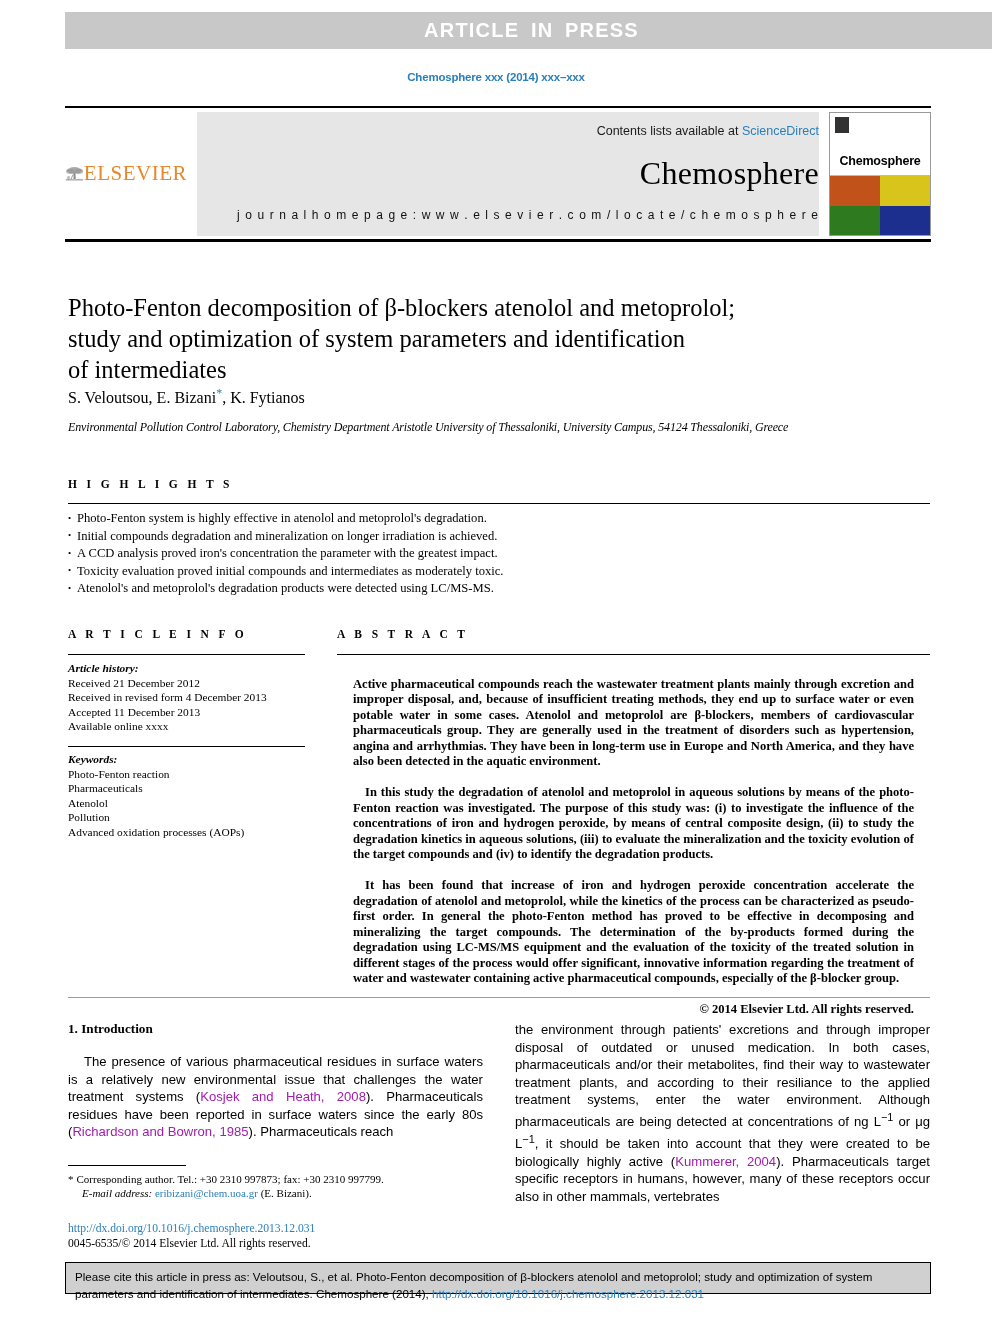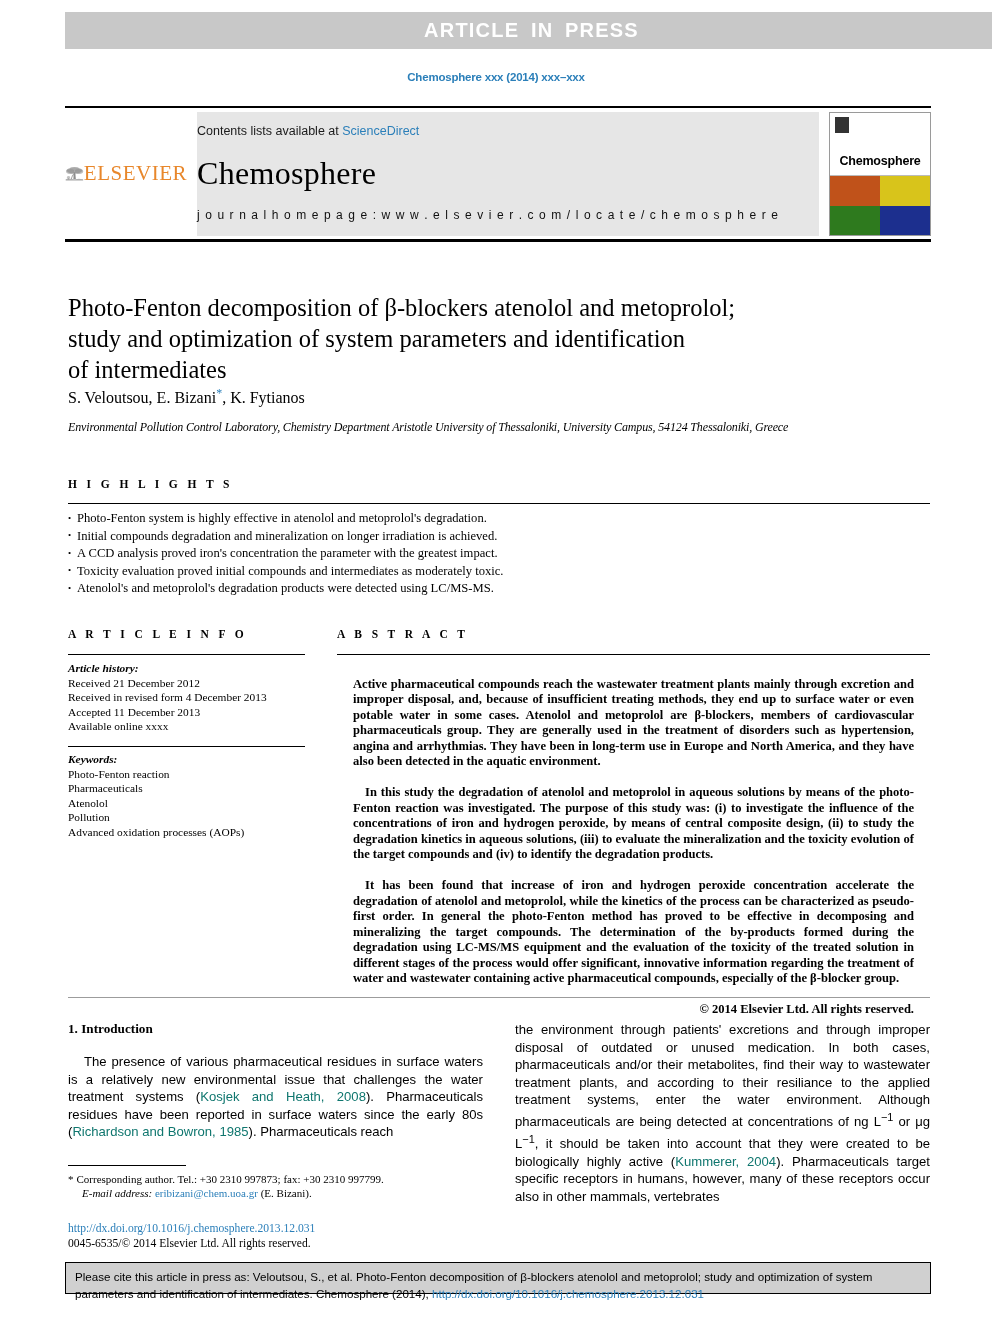--- a/index.html
+++ b/index.html
@@ -96,21 +96,21 @@
     line-height: 1;
     padding-bottom: 2px;
   }
   .sd-box {
     flex: 1 1 auto;
     background: #e6e6e6;
     margin: 0 10px 0 10px;
     position: relative;
     display: flex;
     flex-direction: column;
-    align-items: flex-start;
+    align-items: flex-end;
     justify-content: space-between;
     padding: 12px 0 14px 0;
     box-sizing: border-box;
   }
   .sd-contents {
     font-family: "Liberation Sans", sans-serif;
     font-size: 12.5px;
     color: #1a1a1a;
   }
   .sd-contents a {
@@ -328,21 +328,21 @@
   }
   .body-p {
     font-family: Liberation Sans, sans-serif;
     font-size: 13.1px;
     line-height: 17.6px;
     text-align: justify;
     margin: 0;
     text-indent: 16px;
   }
   .body-p.noind { text-indent: 0; }
-  a.ref { color: #0f766e; text-decoration: none; }
+  a.ref { color: #a21caf; text-decoration: none; }
 
   
   .fn-rule {
     position: absolute;
     left: 68px;
     top: 1165px;
     width: 118px;
     height: 1.1px;
     background: #000;
   }

